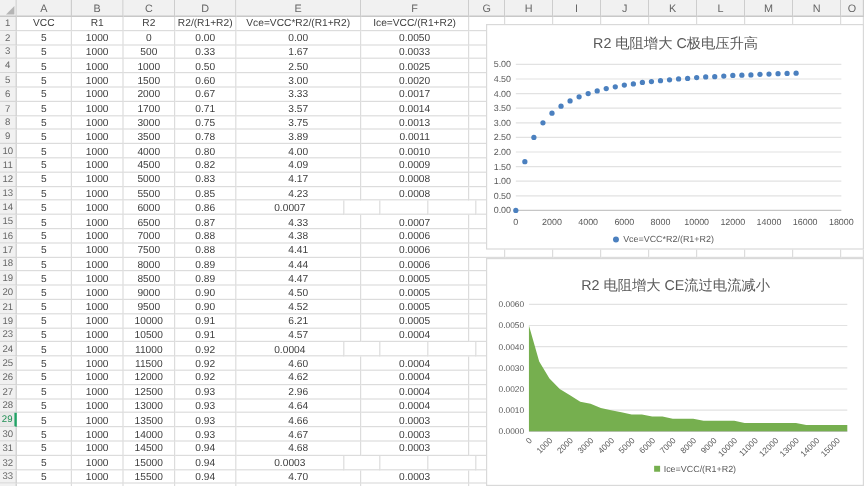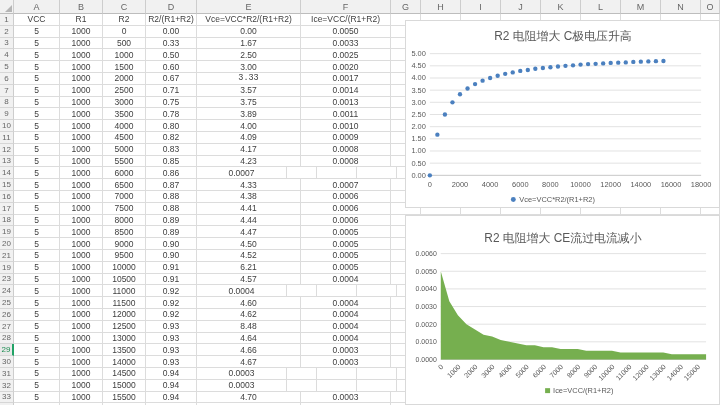--- a/index.html
+++ b/index.html
@@ -142,37 +142,37 @@
         <div class="cell" style="width: 40px;"></div>
         <div class="cell" style="width: 40px;"></div>
         <div class="cell" style="width: 19px;"></div>
       </div>
       <div class="grid-row data-row">
         <div class="row-hdr" style="width: 14px;">6</div>
         <div class="cell" style="width: 46px;">5</div>
         <div class="cell" style="width: 43px;">1000</div>
         <div class="cell" style="width: 43px;">2000</div>
         <div class="cell" style="width: 51px;">0.67</div>
-        <div class="cell" style="width: 104px; font-family: Liberation Mono, monospace;">3.33</div>
+        <div class="cell" style="width: 104px;">3.33</div>
         <div class="cell" style="width: 90px;">0.0017</div>
         <div class="cell" style="width: 30px;"></div>
         <div class="cell" style="width: 40px;"></div>
         <div class="cell" style="width: 40px;"></div>
         <div class="cell" style="width: 40px;"></div>
         <div class="cell" style="width: 40px;"></div>
         <div class="cell" style="width: 40px;"></div>
         <div class="cell" style="width: 40px;"></div>
         <div class="cell" style="width: 40px;"></div>
         <div class="cell" style="width: 19px;"></div>
       </div>
       <div class="grid-row data-row">
         <div class="row-hdr" style="width: 14px;">7</div>
         <div class="cell" style="width: 46px;">5</div>
         <div class="cell" style="width: 43px;">1000</div>
-        <div class="cell" style="width: 43px;">2500</div>
+        <div class="cell" style="width: 43px;">1700</div>
         <div class="cell" style="width: 51px;">0.71</div>
         <div class="cell" style="width: 104px;">3.57</div>
         <div class="cell" style="width: 90px;">0.0014</div>
         <div class="cell" style="width: 30px;"></div>
         <div class="cell" style="width: 40px;"></div>
         <div class="cell" style="width: 40px;"></div>
         <div class="cell" style="width: 40px;"></div>
         <div class="cell" style="width: 40px;"></div>
         <div class="cell" style="width: 40px;"></div>
         <div class="cell" style="width: 40px;"></div>
@@ -518,21 +518,21 @@
         <div class="cell" style="width: 40px;"></div>
         <div class="cell" style="width: 40px;"></div>
         <div class="cell" style="width: 19px;"></div>
       </div>
       <div class="grid-row data-row">
         <div class="row-hdr" style="width: 14px;">27</div>
         <div class="cell" style="width: 46px;">5</div>
         <div class="cell" style="width: 43px;">1000</div>
         <div class="cell" style="width: 43px;">12500</div>
         <div class="cell" style="width: 51px;">0.93</div>
-        <div class="cell" style="width: 104px;">8.48</div>
+        <div class="cell" style="width: 104px;">2.96</div>
         <div class="cell" style="width: 90px;">0.0004</div>
         <div class="cell" style="width: 30px;"></div>
         <div class="cell" style="width: 40px;"></div>
         <div class="cell" style="width: 40px;"></div>
         <div class="cell" style="width: 40px;"></div>
         <div class="cell" style="width: 40px;"></div>
         <div class="cell" style="width: 40px;"></div>
         <div class="cell" style="width: 40px;"></div>
         <div class="cell" style="width: 40px;"></div>
         <div class="cell" style="width: 19px;"></div>
@@ -590,20 +590,21 @@
         <div class="cell" style="width: 40px;"></div>
         <div class="cell" style="width: 40px;"></div>
         <div class="cell" style="width: 19px;"></div>
       </div>
       <div class="grid-row data-row">
         <div class="row-hdr" style="width: 14px;">31</div>
         <div class="cell" style="width: 46px;">5</div>
         <div class="cell" style="width: 43px;">1000</div>
         <div class="cell" style="width: 43px;">14500</div>
         <div class="cell" style="width: 51px;">0.94</div>
+        <div class="cell" style="width: 104px;">4.68</div>
         <div class="cell" style="width: 90px;">0.0003</div>
         <div class="cell" style="width: 30px;"></div>
         <div class="cell" style="width: 40px;"></div>
         <div class="cell" style="width: 40px;"></div>
         <div class="cell" style="width: 40px;"></div>
         <div class="cell" style="width: 40px;"></div>
         <div class="cell" style="width: 40px;"></div>
         <div class="cell" style="width: 40px;"></div>
         <div class="cell" style="width: 40px;"></div>
         <div class="cell" style="width: 19px;"></div>

